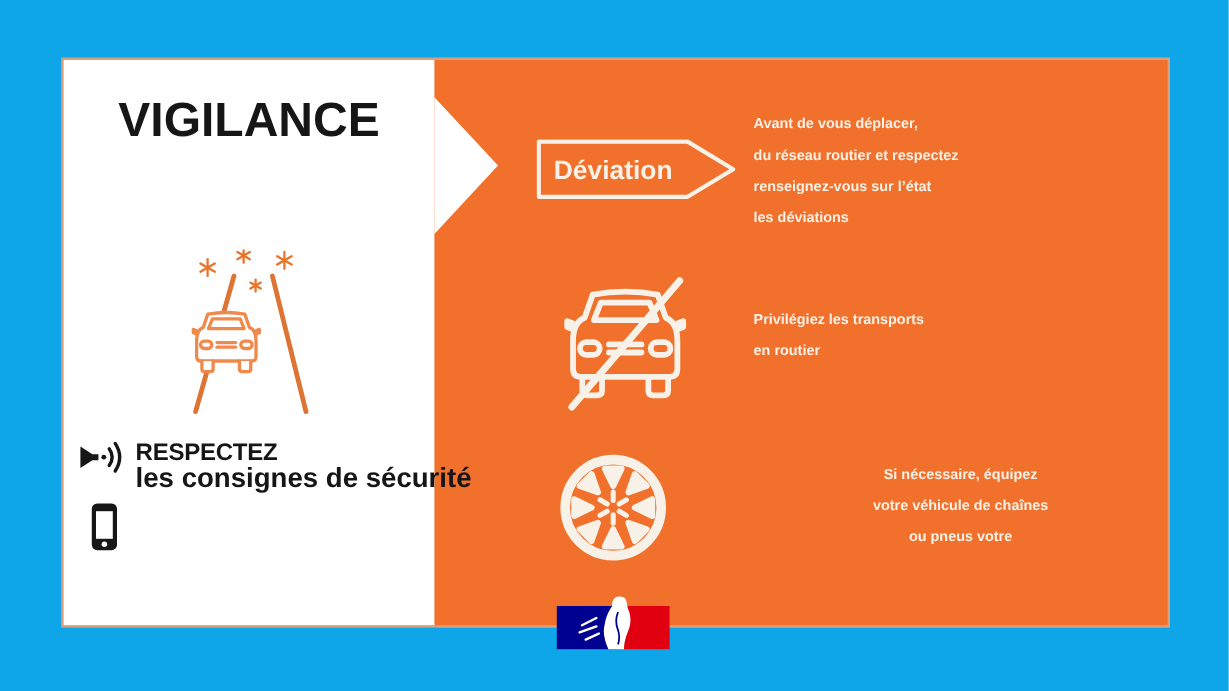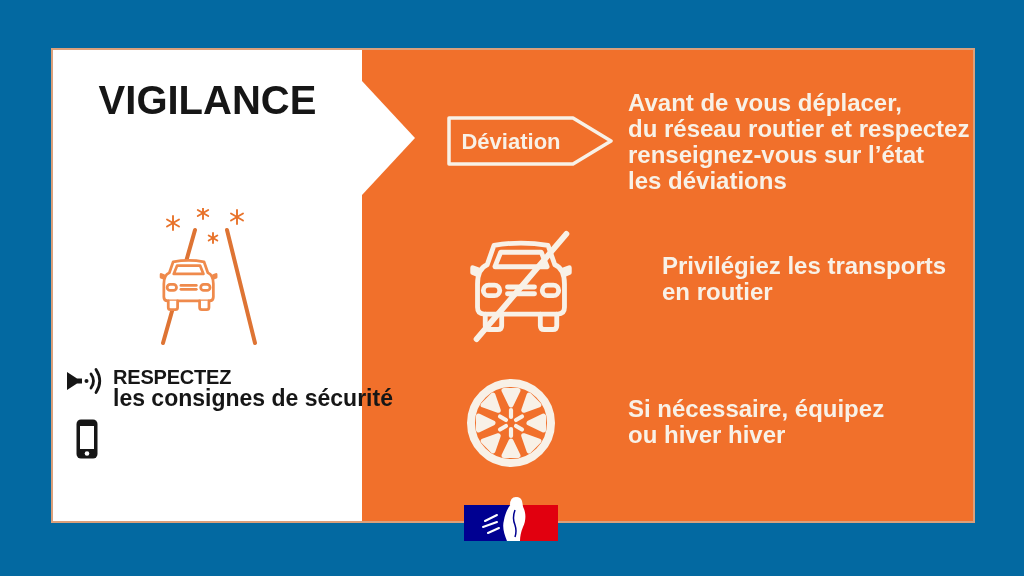--- a/index.html
+++ b/index.html
@@ -1,20 +1,20 @@
 <!DOCTYPE html>
 <html><head>
 <meta charset="utf-8">
 <style>
   html, body { margin: 0; padding: 0; background: #ffffff; }
   .page {
     position: relative;
     width: 1024px;
     height: 576px;
-    background: #0369a1;
+    background: #0ea5e9;
     font-family: "Liberation Sans", sans-serif;
     overflow: hidden;
   }
   .card {
     position: absolute;
     left: 51px; top: 48px;
     width: 924px; height: 475px;
     box-sizing: border-box;
     background: #F1702B;
     border: 2px solid #DBA07B;
@@ -52,27 +52,27 @@
   .advice-block .bodyline { font-size: 23px; font-weight: 700; line-height: 21.5px; }
   .block-respect { top: 316px; }
   .block-inform { top: 377px; }
 
   .sign { position: absolute; left: 394px; top: 66px; width: 168px; height: 50px; }
   .rtext {
     position: absolute;
     left: 575px;
     width: 345px;
     color: #F8F1E7;
-    font-size: 24px;
+    font-size: 12px;
     font-weight: 700;
     line-height: 26px;
   }
   .rtext-1 { top: 40px; }
-  .rtext-2 { top: 203px; margin-left: 34px; }
-  .rtext-3 { top: 346px; }
+  .rtext-2 { top: 203px; }
+  .rtext-3 { top: 332px; text-align: center; }
   .car-icon  { position: absolute; left: 416px; top: 180px; width: 104px; height: 114px; }
   .tire-icon { position: absolute; left: 412px; top: 327px; width: 92px;  height: 92px; }
   .gov-logo  { position: absolute; left: 410px; top: 444px; width: 96px;  height: 48px; overflow: visible; }
 </style>
 </head>
 <body>
 
 <div class="page">
   <div class="card">
 
@@ -190,21 +190,22 @@
         <line x1="46" y1="33" x2="46" y2="40"></line>
         <line x1="46" y1="52" x2="46" y2="59"></line>
         <line x1="35" y1="39.5" x2="41" y2="43"></line>
         <line x1="51" y1="49" x2="57" y2="52.5"></line>
         <line x1="35" y1="52.5" x2="41" y2="49"></line>
         <line x1="51" y1="43" x2="57" y2="39.5"></line>
       </g>
     </svg>
     <div class="rtext rtext-3">
       <div>Si nécessaire, équipez</div>
-      <div>ou hiver hiver</div>
+      <div>votre véhicule de chaînes</div>
+      <div>ou pneus votre</div>
     </div>
 
     <svg class="gov-logo" viewBox="0 0 96 48">
       <rect x="1" y="11" width="50" height="36" fill="#000091"></rect>
       <rect x="51" y="11" width="44" height="36" fill="#E1000F"></rect>
       <path d="M44,47 C41,40 39,33 41,26 C42,20 45,13 49,9 C50,4 54,2 57,4 C60,6 59,11 61,15 C63,20 63,27 60,33 C58,38 57,42 57,47 Z" fill="#ffffff"></path>
       <path d="M47,11 Q47,3 53,3 Q58,3 57,10 L52,12 Z" fill="#ffffff"></path>
       <g stroke="#ffffff" stroke-width="2" stroke-linecap="round">
         <line x1="22" y1="27" x2="34" y2="21"></line>
         <line x1="20" y1="33" x2="34" y2="28"></line>

